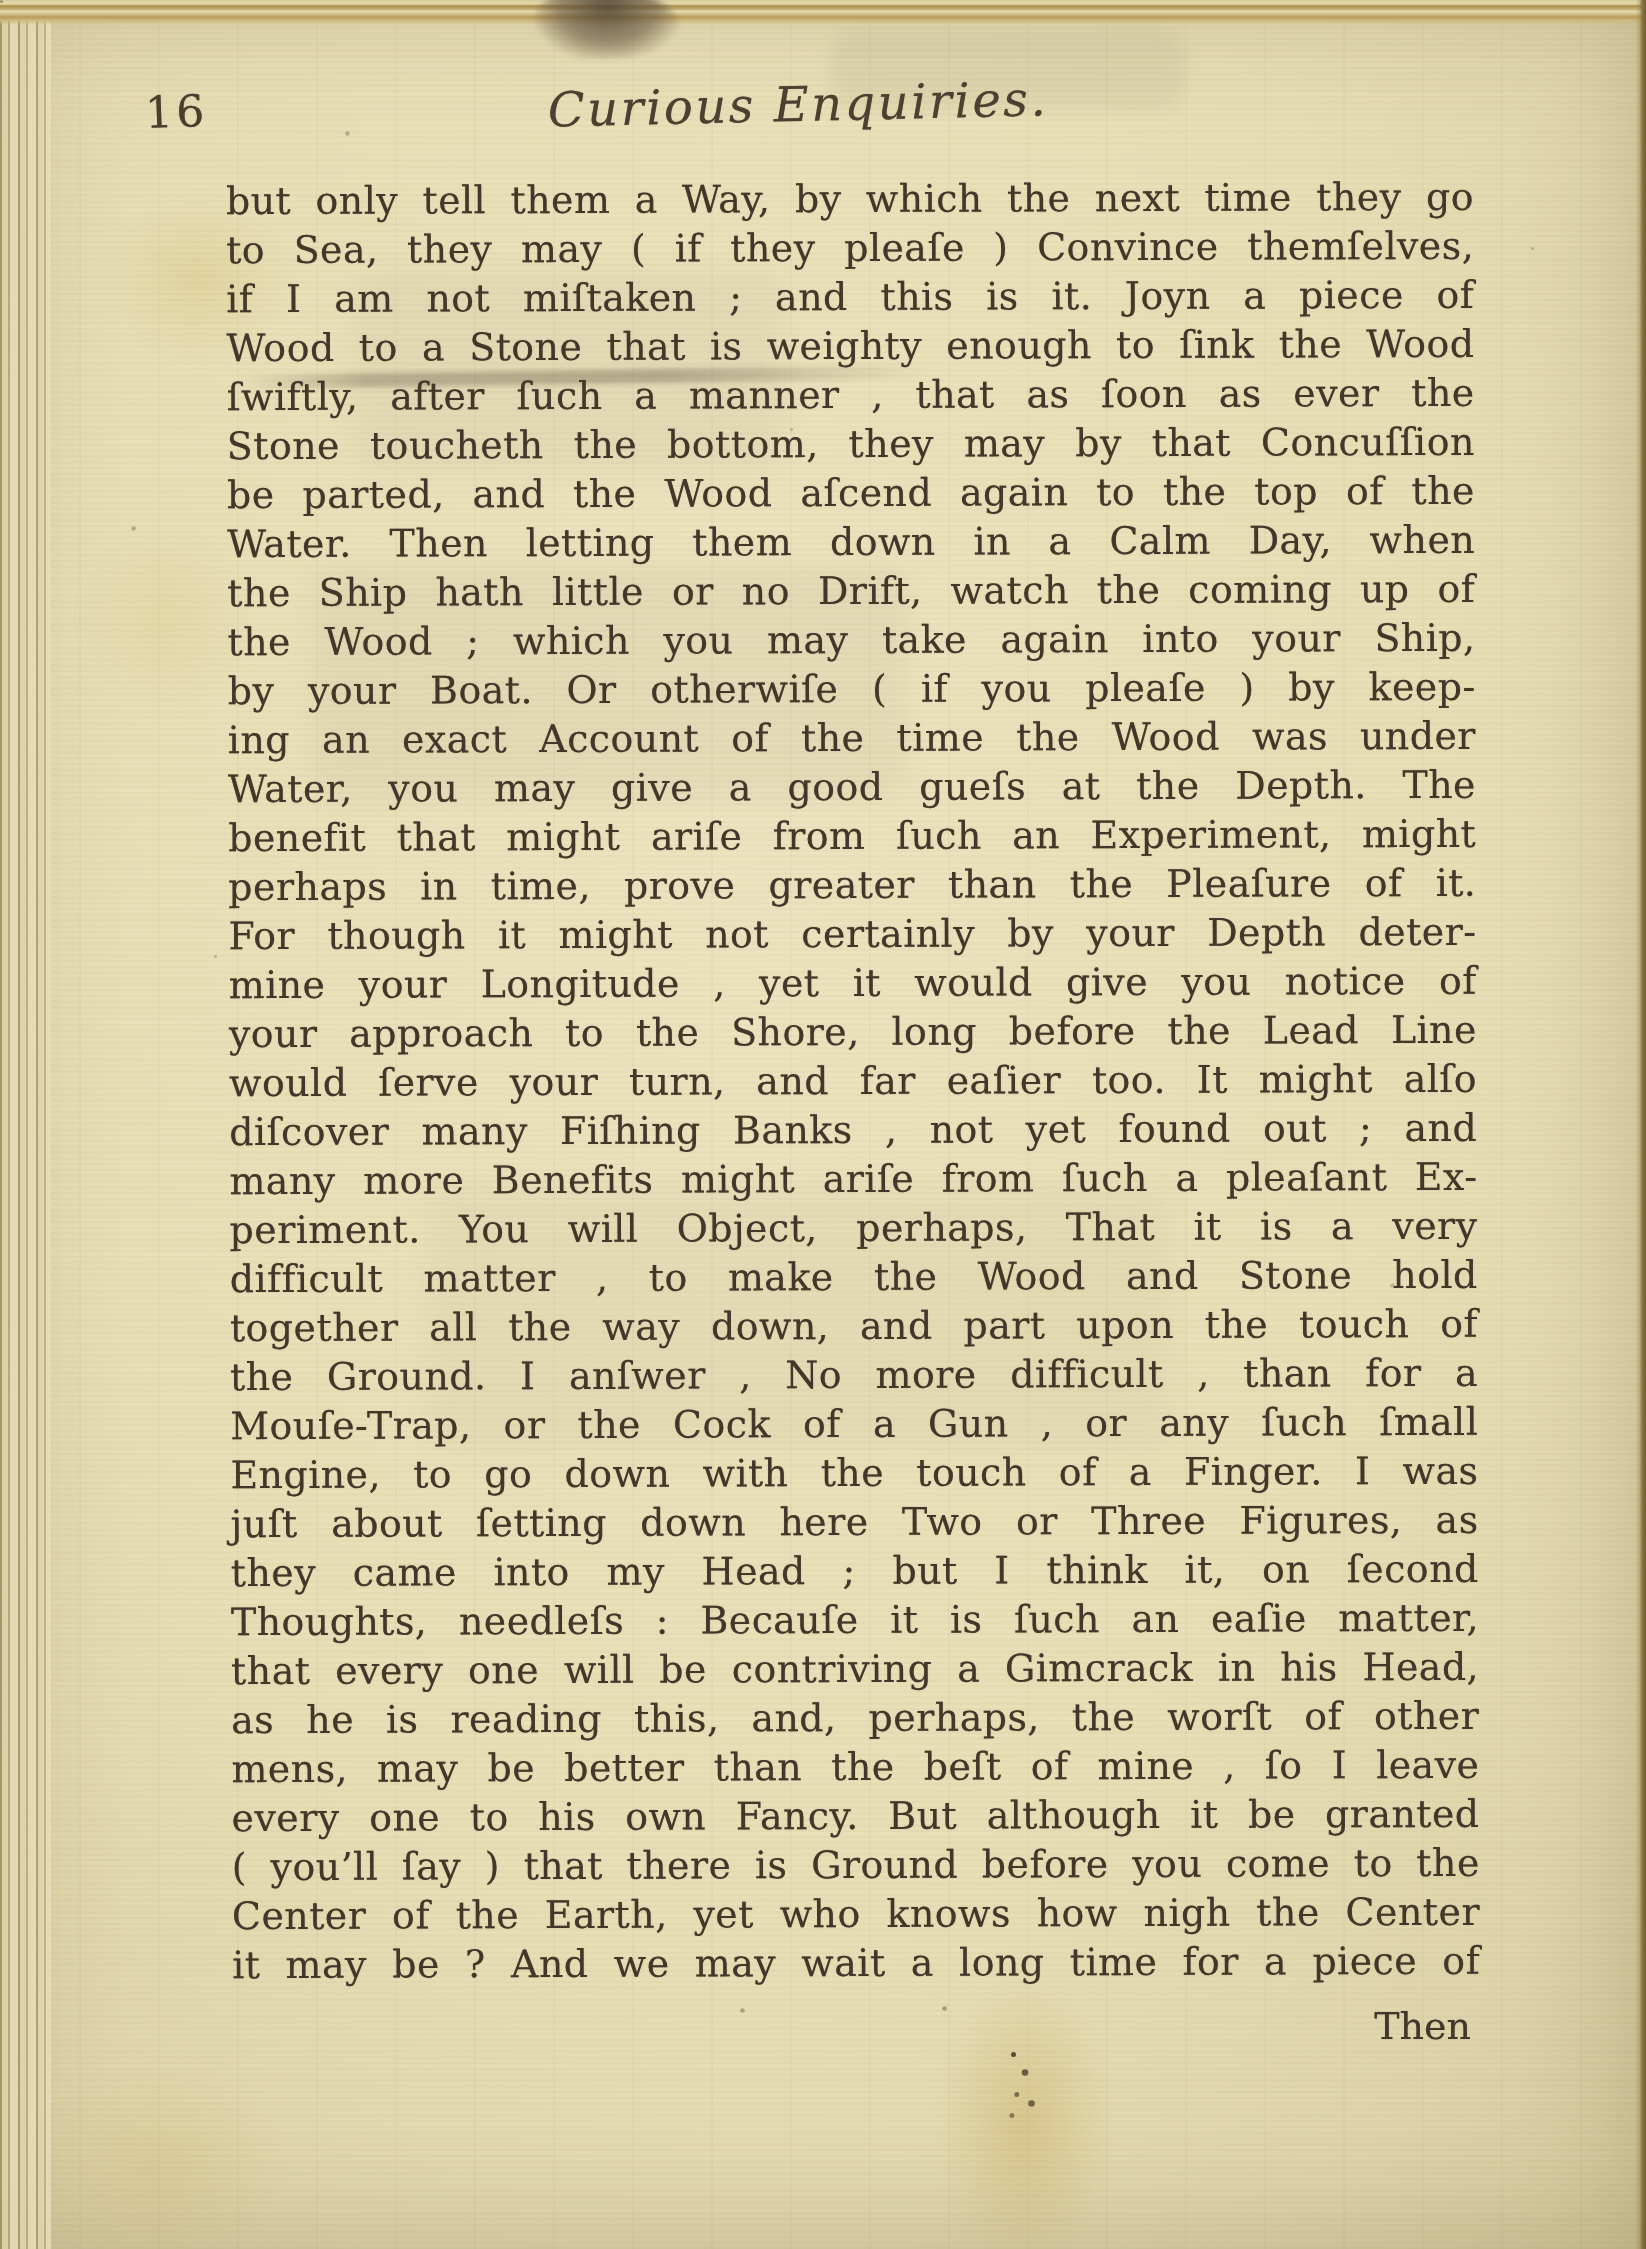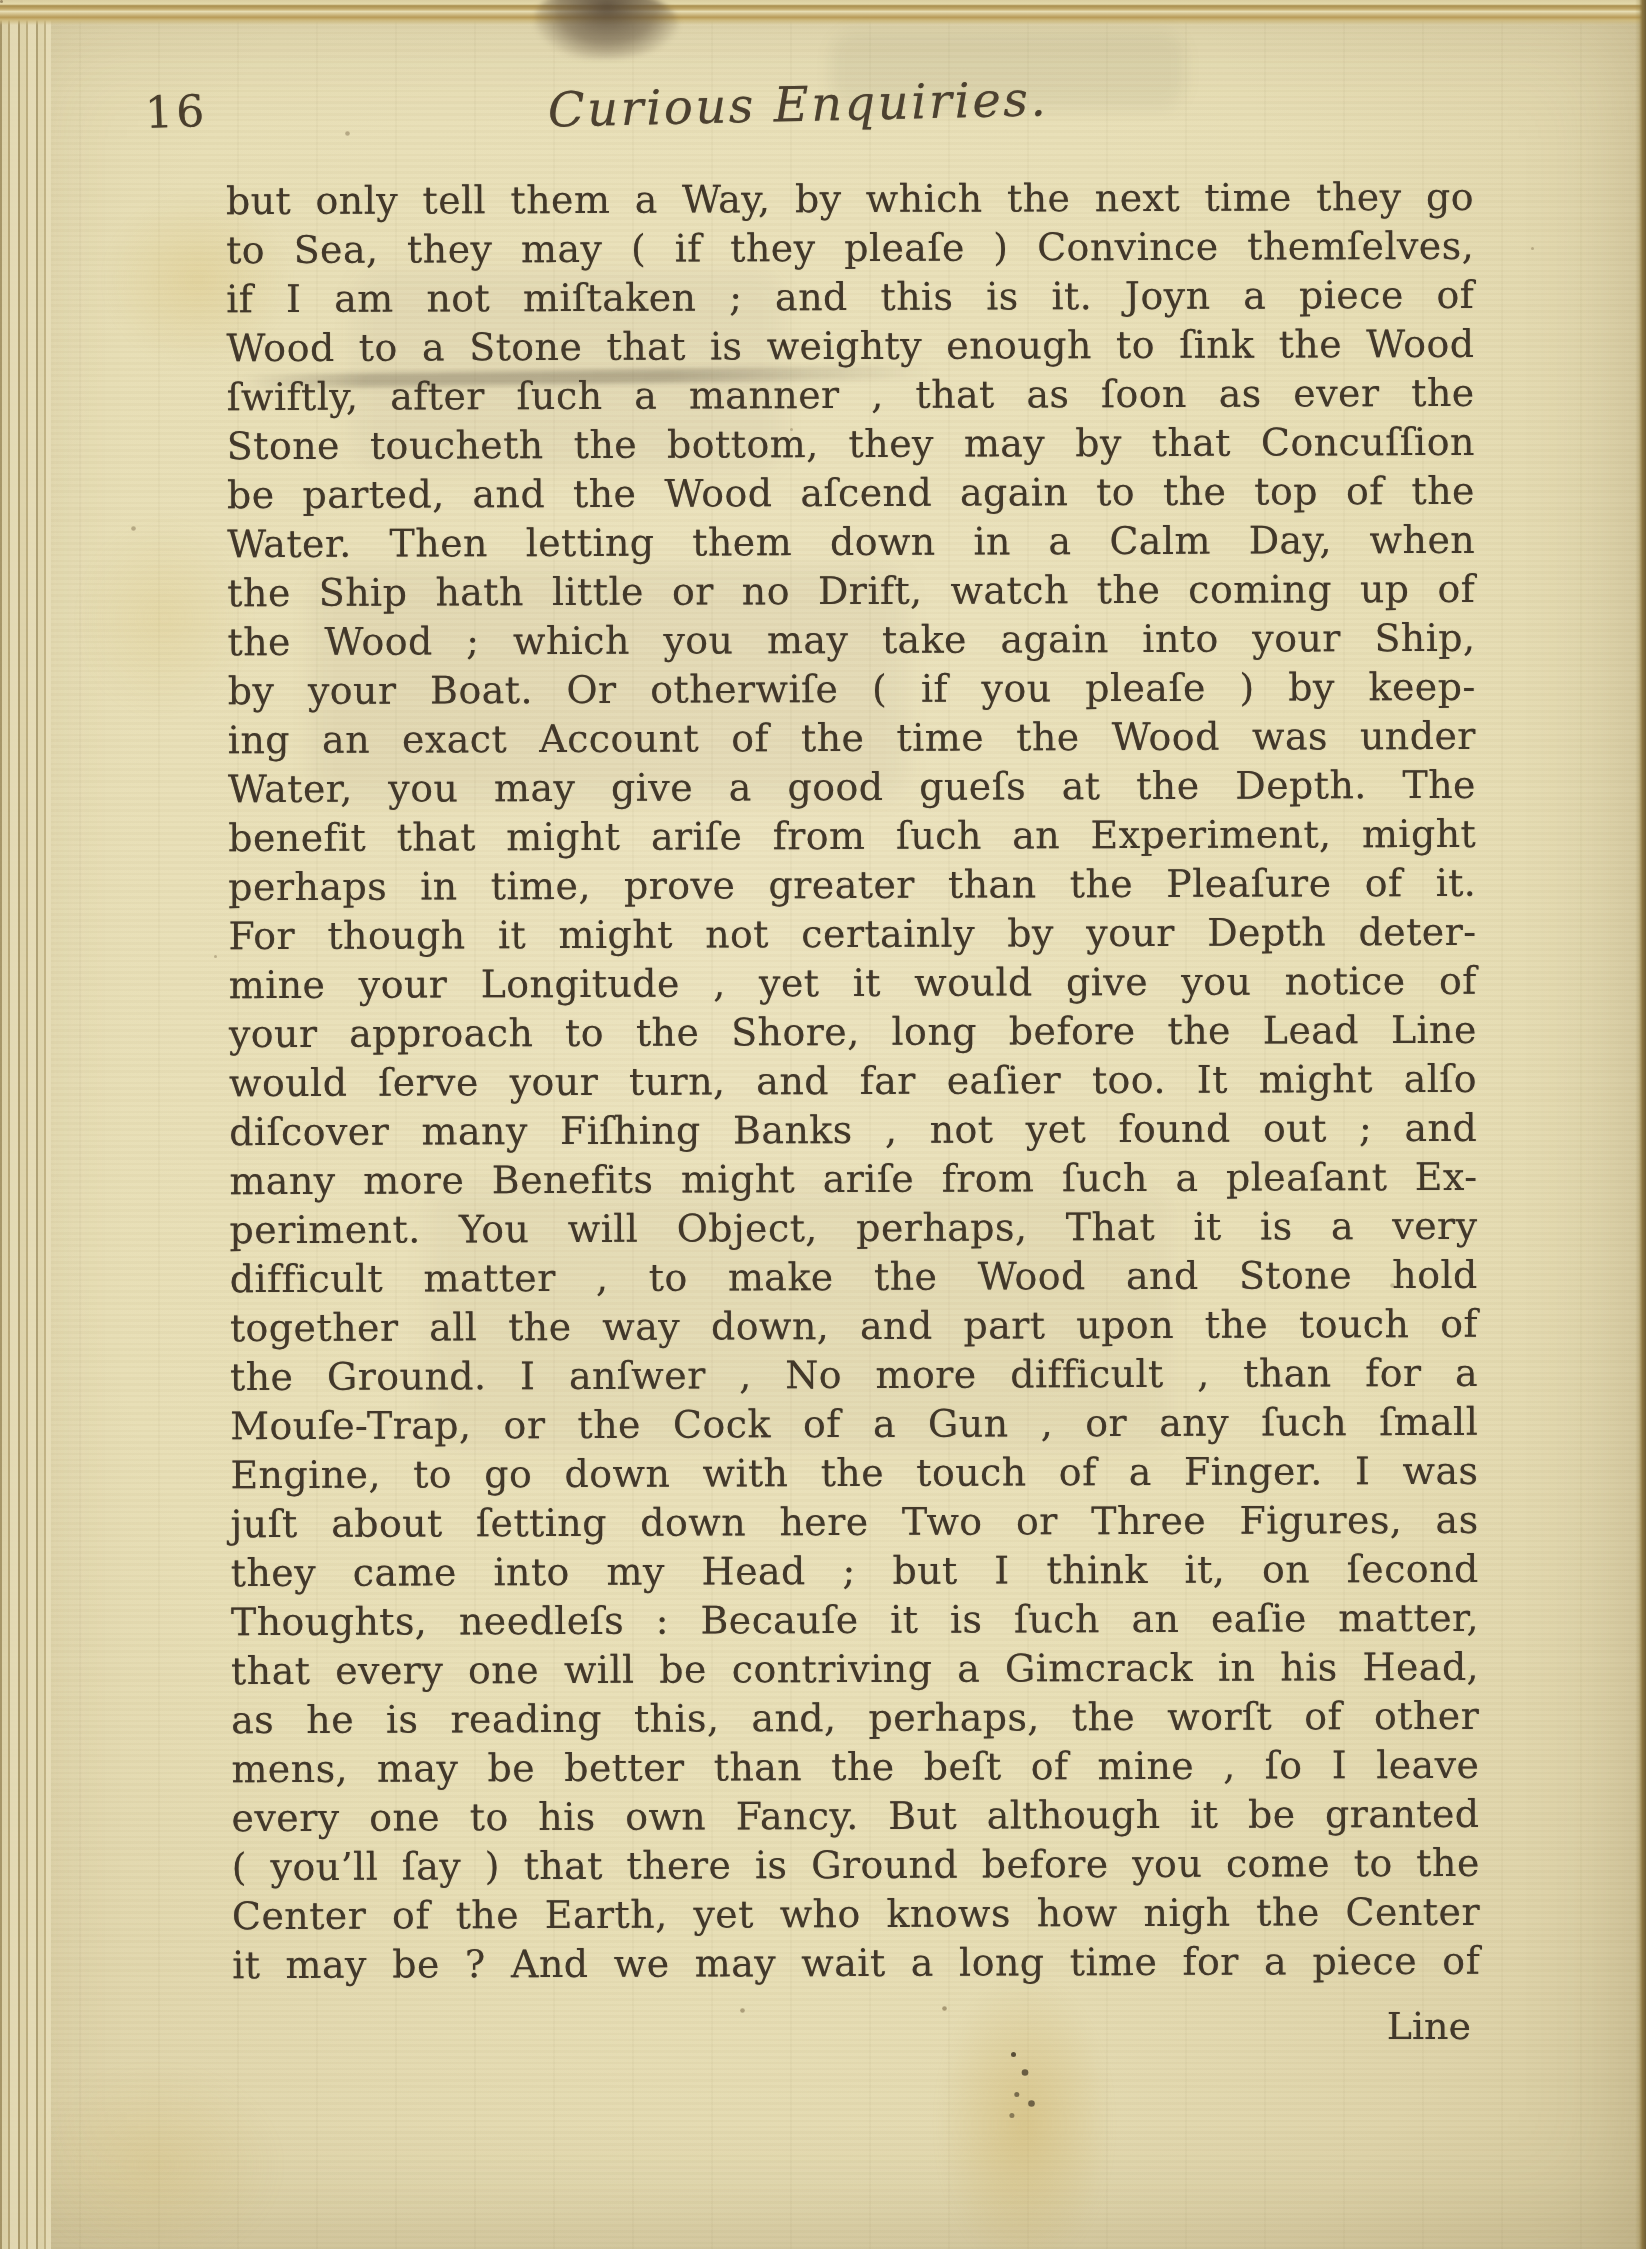--- a/index.html
+++ b/index.html
@@ -122,16 +122,16 @@
       <div class="line">Thoughts, needleſs : Becauſe it is ſuch an eaſie matter,</div>
       <div class="line">that every one will be contriving a Gimcrack in his Head,</div>
       <div class="line">as he is reading this, and, perhaps, the worſt of other</div>
       <div class="line">mens, may be better than the beſt of mine , ſo I leave</div>
       <div class="line">every one to his own Fancy.  But although it be granted</div>
       <div class="line">( you’ll ſay ) that there is Ground before you come to the</div>
       <div class="line">Center of the Earth, yet who knows how nigh the Center</div>
       <div class="line">it may be ? And we may wait a long time for a piece of</div>
     </div>
 
-  <div class="catchword">Line</div>
+  <div class="catchword">Then</div>
 
 </div>
 
 
 </body></html>

